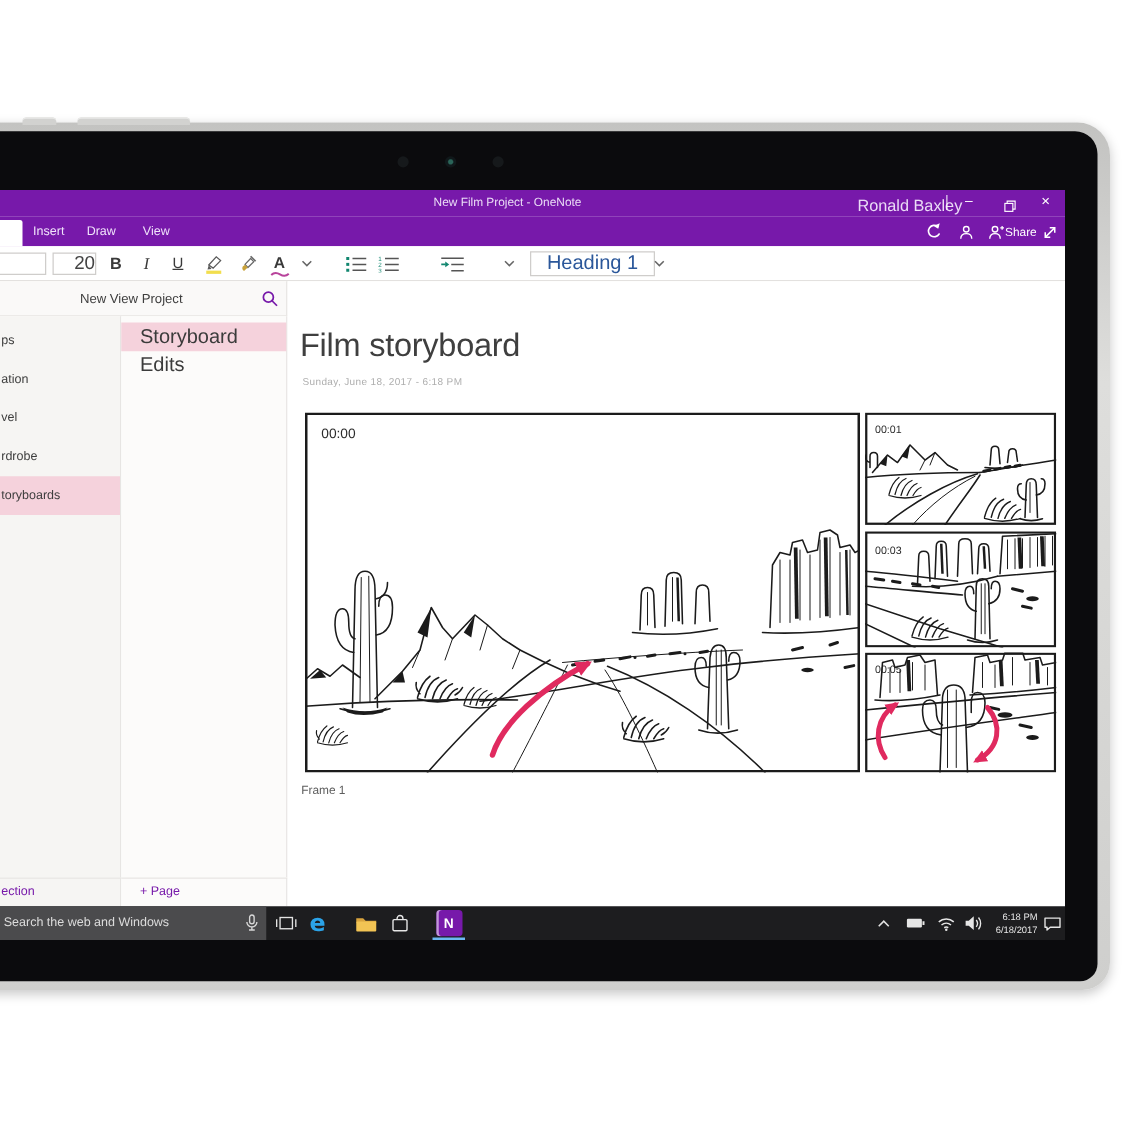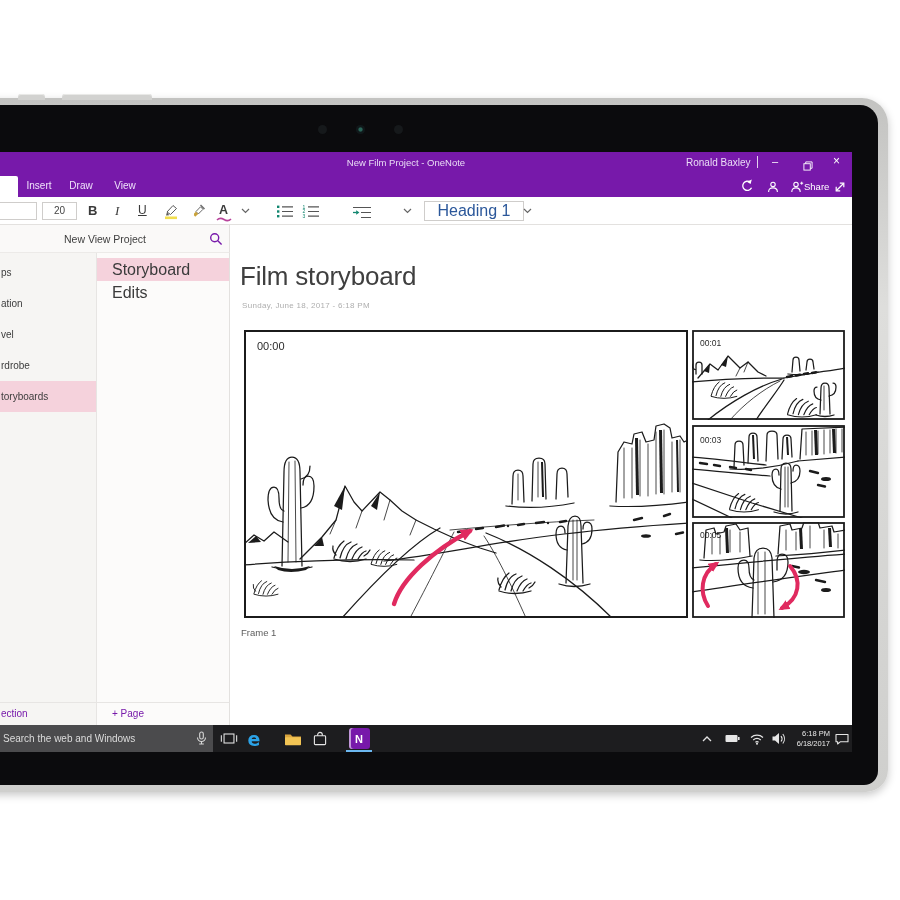--- a/index.html
+++ b/index.html
@@ -23,39 +23,39 @@
   .bezel{position:absolute;left:0;top:7px;right:10px;bottom:7px;background:#0b0b0d;border-radius:0 18px 14px 0;}
   .cam{position:absolute;top:27px;width:9px;height:9px;border-radius:50%;background:#16191b;}
   .cam.lens{background:radial-gradient(circle,#2a6458 0 1.6px,#10181a 2.6px);}
 
   
   .screen{position:absolute;left:0;top:152px;width:852px;height:600px;background:#fff;overflow:hidden;}
 
   
   .titlebar{position:absolute;left:0;top:0;width:100%;height:21px;background:var(--accent-purple);}
   .titlebar .wtitle{position:absolute;left:300px;top:5px;width:212px;text-align:center;font-size:9.5px;color:#eadcf6;}
-  .titlebar .wuser{position:absolute;left:686px;top:5px;font-size:10px;color:#eadcf6;}
+  .titlebar .wuser{position:absolute;left:686px;top:5px;font-size:13px;color:#eadcf6;}
   .titlebar .wpipe{position:absolute;left:757px;top:4px;height:12px;border-left:1px solid rgba(255,255,255,.8);}
   .titlebar .wmin{position:absolute;left:772px;top:3px;font-size:11px;color:#fff;cursor:default;}
   .titlebar .wrest{position:absolute;left:803px;top:5px;}
   .titlebar .wclose{position:absolute;left:833px;top:2px;font-size:12px;color:#fff;}
   .tabsrow{position:absolute;left:0;top:21px;width:100%;height:24px;background:var(--accent-purple);}
   .tab-active{position:absolute;left:-28px;top:3px;width:46px;height:21px;background:#fff;border-radius:2px 2px 0 0;
     color:var(--accent-purple);font-size:10.5px;text-align:right;padding:5px 29px 0 0;}
   .tab{position:absolute;top:7px;font-size:10px;color:#f0e3fb;text-align:center;}
   .tab.t1{left:22px;width:34px;} .tab.t2{left:66px;width:30px;} .tab.t3{left:110px;width:30px;}
   .ricon{position:absolute;color:#fff;}
   .share-lbl{position:absolute;left:804px;top:8px;font-size:9.5px;color:#fff;}
 
   
   .toolbar{position:absolute;left:0;top:45px;width:100%;height:28px;background:#fff;border-bottom:1px solid #e3e1df;}
   .tb{position:absolute;color:#3a3a3a;}
   .box{border:1px solid #cfcdcb;background:#fff;}
   .fontname{left:-60px;top:5px;width:97px;height:18px;}
-  .fontsize{left:42px;top:5px;width:35px;height:18px;font-size:10px;color:#444;text-align:center;line-height:16px;}
+  .fontsize{left:42px;top:5px;width:35px;height:18px;font-size:15px;color:#444;text-align:right;line-height:16px;}
   .tbB{left:88px;top:6px;font-size:13px;font-weight:bold;}
   .tbI{left:115px;top:6px;font-size:13px;font-style:italic;font-family:"Liberation Serif",serif;}
   .tbU{left:138px;top:6px;font-size:12px;text-decoration:underline;}
   .tbA{left:219px;top:6px;font-size:12.5px;font-weight:bold;color:#3a3a3a;}
   .heading-box{left:424px;top:4px;width:100px;height:20px;font-size:16px;color:var(--heading-blue);text-align:center;line-height:18px;}
 
   
   .navhead{position:absolute;left:0;top:73px;width:230px;height:28px;background:#faf9f8;border-right:1px solid #e3e1df;border-bottom:1px solid #eceae8;}
   .navhead .nbtitle{position:absolute;left:0;top:8px;width:210px;text-align:center;font-size:10.5px;color:#3e3e3e;}
   .navhead .srch{position:absolute;left:209px;top:7px;}

